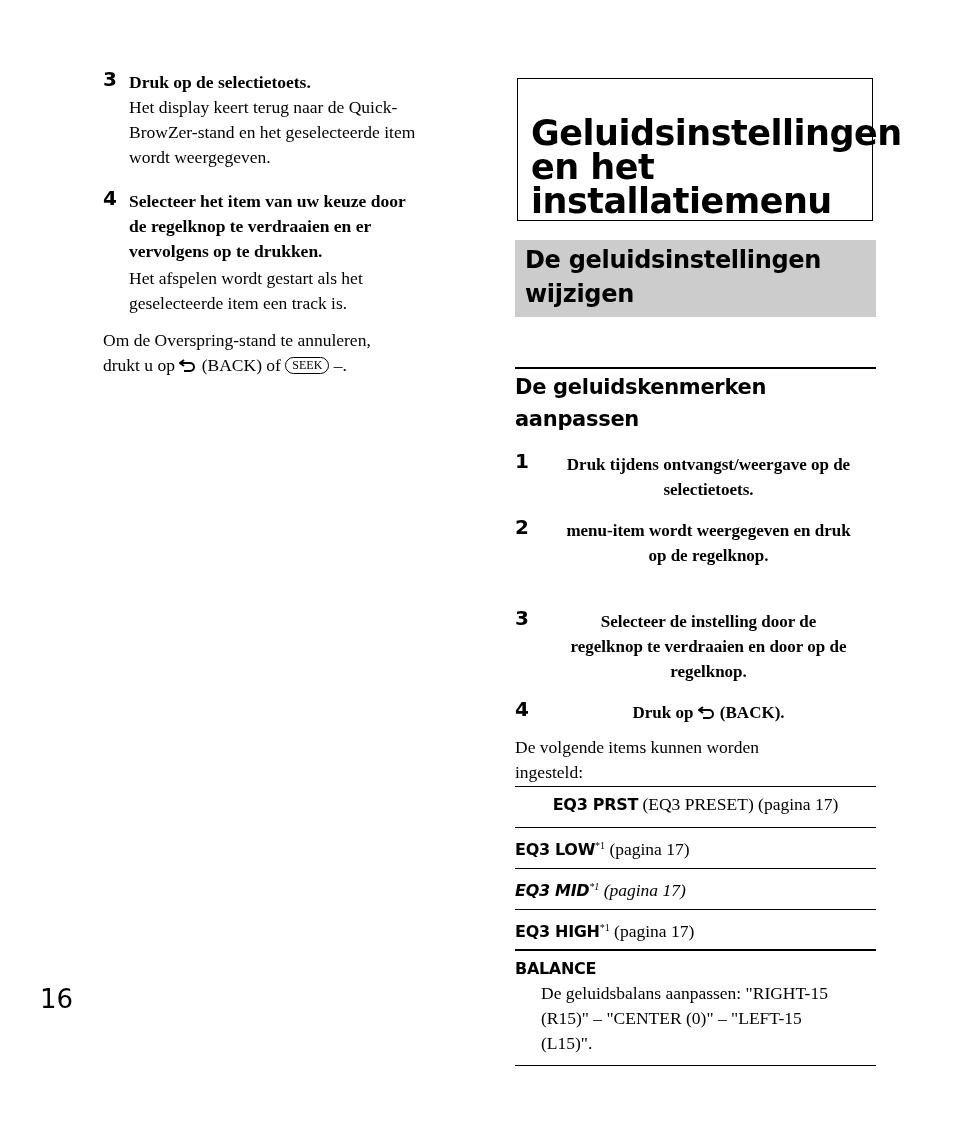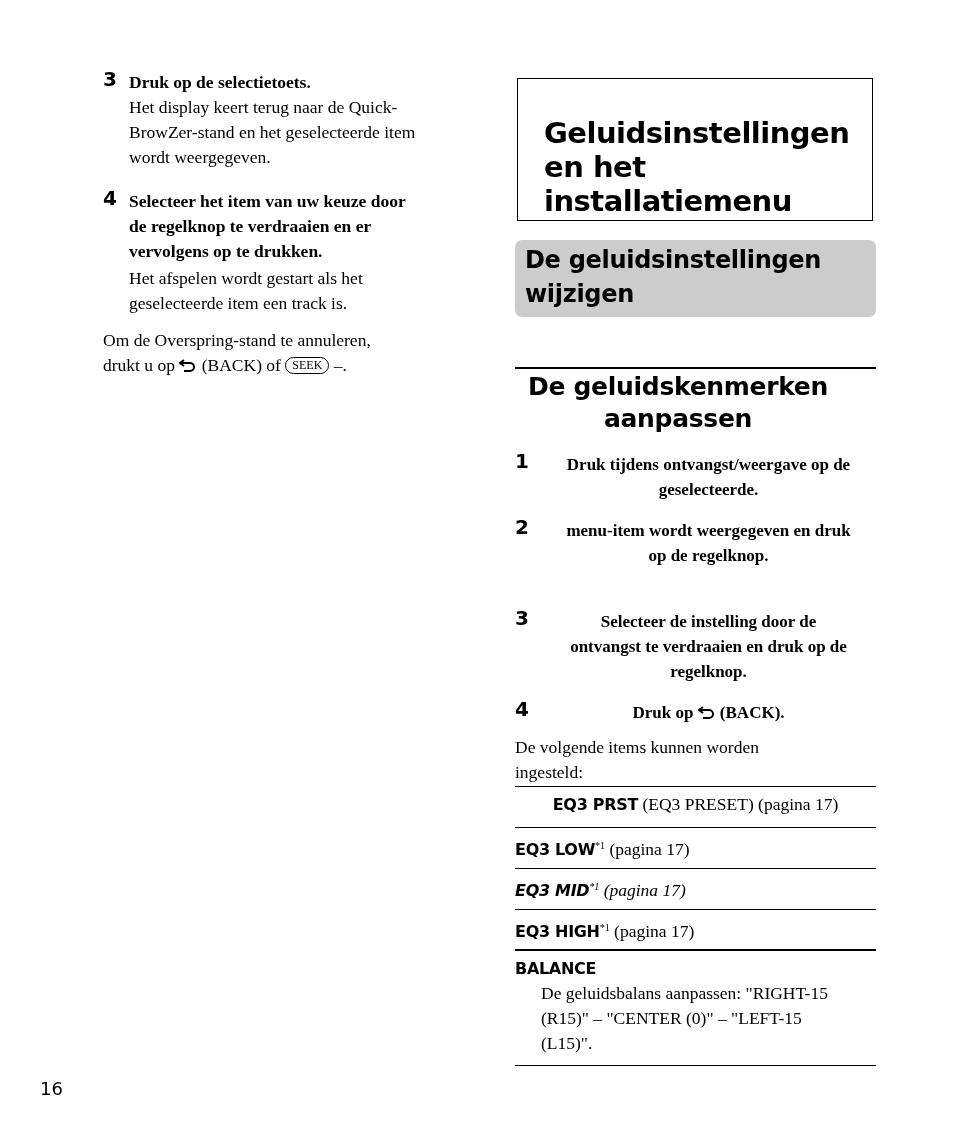--- a/index.html
+++ b/index.html
@@ -10,37 +10,37 @@
     .step-num { position: absolute; left: 0; top: -3px; font-family: "DejaVu Sans", sans-serif; font-weight: bold; font-size: 20px; }
     .step-title { margin-left: 26px; font-family: "Liberation Serif", serif; font-weight: bold; font-size: 17.5px; line-height: 25px; }
     .step-body { margin-left: 26px; font-family: "Liberation Serif", serif; font-size: 17.5px; line-height: 25px; }
     .para { position: absolute; font-family: "Liberation Serif", serif; font-size: 17.5px; line-height: 25px; }
 
     .back-icon { display: inline-block; width: 18px; height: 14px; vertical-align: -1px; }
     .seek-btn { display: inline-block; font-family: Liberation Serif, serif; font-size: 12px; border: 1.3px solid #000; border-radius: 9px; padding: 0 6px; line-height: 15px; vertical-align: 2px; }
 
     
     .chapter-box { position: absolute; left: 517px; top: 78px; width: 356px; height: 143px; border: 1.5px solid #000; box-sizing: border-box; }
-    .chapter-title { position: absolute; left: 26px; top: 37px; font-family: "DejaVu Sans", sans-serif; font-weight: bold; font-size: 29px; line-height: 34px; letter-spacing: -0.5px; }
-    .section-bar { position: absolute; left: 515px; top: 240px; width: 361px; height: 77px; background: #cccccc; border-radius: 7px; }
+    .chapter-title { position: absolute; left: 13px; top: 37px; font-family: "DejaVu Sans", sans-serif; font-weight: bold; font-size: 35px; line-height: 34px; letter-spacing: -0.5px; }
+    .section-bar { position: absolute; left: 515px; top: 240px; width: 361px; height: 77px; background: #cccccc; }
     .section-title { position: absolute; left: 10px; top: 3px; font-family: "DejaVu Sans", sans-serif; font-weight: bold; font-size: 24px; line-height: 34px; letter-spacing: -0.3px; }
     .sub-rule { position: absolute; left: 515px; top: 367px; width: 361px; height: 2px; background: #000; }
-    .sub-title { position: absolute; left: 528px; top: 371px; font-family: "DejaVu Sans", sans-serif; font-weight: bold; font-size: 25px; line-height: 32px; letter-spacing: -0.3px; text-align: center; }
+    .sub-title { position: absolute; left: 515px; top: 371px; font-family: "DejaVu Sans", sans-serif; font-weight: bold; font-size: 21px; line-height: 32px; letter-spacing: -0.3px; }
 
     .rstep { position: absolute; left: 515px; width: 361px; }
     .rstep .step-title { font-size: 17px; text-align: center; }
 
     .item-rule { position: absolute; left: 515px; width: 361px; height: 1px; background: #000; }
     .item-rule.thick { height: 2px; }
     .item { position: absolute; left: 515px; width: 361px; font-family: "Liberation Serif", serif; font-size: 17.5px; line-height: 25px; }
     .item-key { font-family: "DejaVu Sans", sans-serif; font-weight: bold; font-size: 16px; letter-spacing: -0.3px; }
     .sup { font-size: 10px; vertical-align: 6px; }
     .item-desc { margin-left: 26px; }
 
-    .page-num { position: absolute; left: 40px; top: 1078px; font-family: "DejaVu Sans", sans-serif; font-size: 18px; }
+    .page-num { position: absolute; left: 40px; top: 984px; font-family: "DejaVu Sans", sans-serif; font-size: 26px; }
   </style>
 </head>
 <body>
 
 <div class="step" style="top:70px;">
   <span class="step-num">3</span>
   <div class="step-title">Druk op de selectietoets.</div>
   <div class="step-body">
     <div>Het display keert terug naar de Quick-</div>
     <div>BrowZer-stand en het geselecteerde item</div>
@@ -93,37 +93,37 @@
 <div class="sub-rule"></div>
 <div class="sub-title">
   <div>De geluidskenmerken</div>
   <div>aanpassen</div>
 </div>
 
 <div class="rstep" style="top:452px;">
   <span class="step-num">1</span>
   <div class="step-title">
     <div>Druk tijdens ontvangst/weergave op de</div>
-    <div>geselecteerde.</div>
+    <div>selectietoets.</div>
   </div>
 </div>
 
 <div class="rstep" style="top:518px;">
   <span class="step-num">2</span>
   <div class="step-title">
     <div>menu-item wordt weergegeven en druk</div>
     <div>op de regelknop.</div>
   </div>
 </div>
 
 <div class="rstep" style="top:609px;">
   <span class="step-num">3</span>
   <div class="step-title">
     <div>Selecteer de instelling door de</div>
-    <div>ontvangst te verdraaien en druk op de</div>
+    <div>regelknop te verdraaien en door op de</div>
     <div>regelknop.</div>
   </div>
 </div>
 
 <div class="rstep" style="top:700px;">
   <span class="step-num">4</span>
   <div class="step-title">
     <span>Druk op</span>
     <svg class="back-icon" viewBox="0 0 18 14">
       <path d="M5 2 L1 5 L5 8" fill="none" stroke="#000" stroke-width="2"></path>

